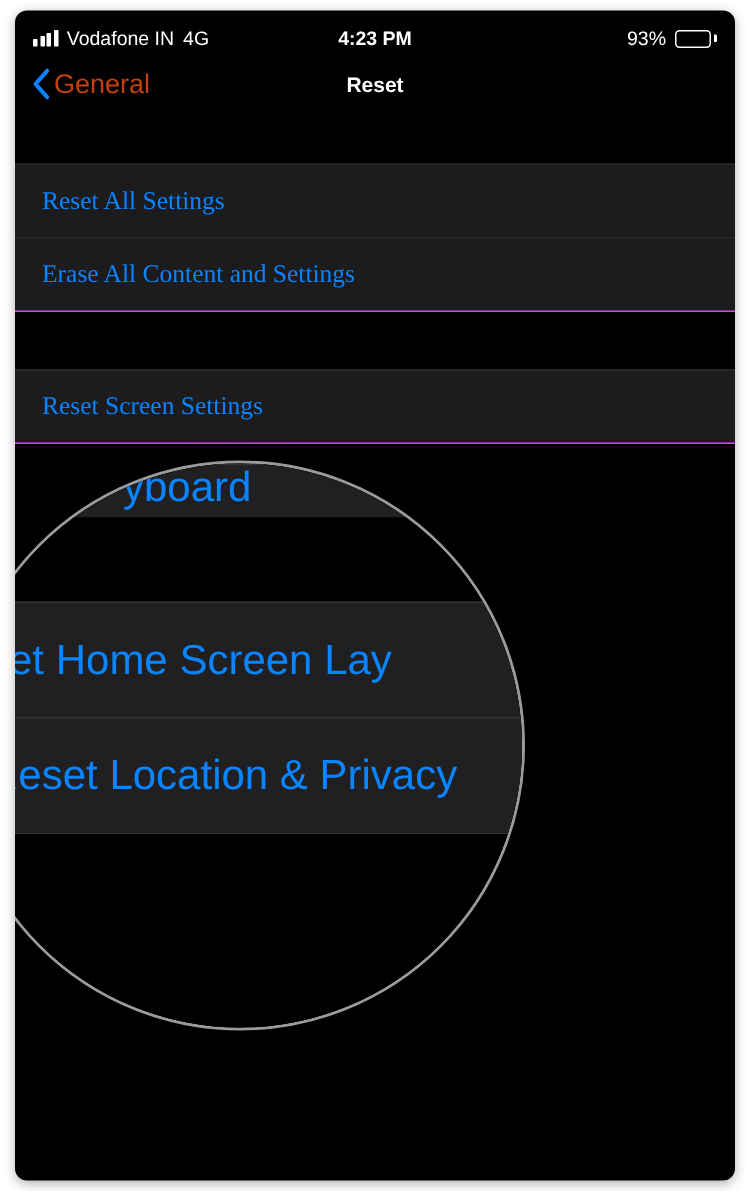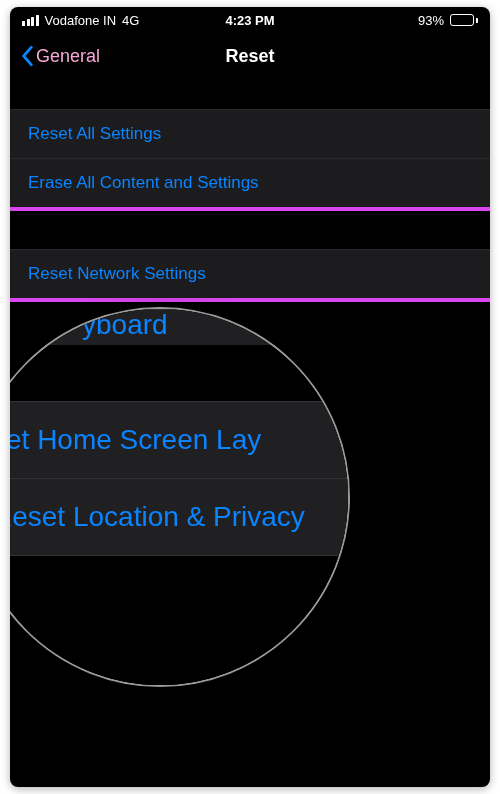--- a/index.html
+++ b/index.html
@@ -9,21 +9,21 @@
     width: 480px;
     height: 780px;
     margin: 7px 10px;
     background: #000;
     border-radius: 8px;
     overflow: hidden;
     box-shadow: 0 2px 8px rgba(0,0,0,0.3);
   }
   .status-bar {
     display: flex;
-    align-items: center;
+    align-items: flex-end;
     justify-content: space-between;
     height: 26px;
     padding: 0 12px;
     color: #fff;
     font-size: 13px;
     font-weight: 500;
     gap: 48px;
   }
   .status-left, .status-right { display: flex; align-items: center; gap: 6px; }
   .status-center { position: absolute; left: 50%; transform: translateX(-50%); font-weight: 700; }
@@ -35,34 +35,34 @@
   .battery-body { width: 24px; height: 12px; border: 1px solid #fff; border-radius: 3px; position: relative; padding: 1px; }
   .battery-fill { height: 100%; width: 52%; background: #fff; border-radius: 1px; }
   .battery-tip { width: 2px; height: 5px; background: #fff; border-radius: 0 1px 1px 0; }
   .nav-bar {
     position: relative;
     height: 46px;
     display: flex;
     align-items: center;
     padding: 0 10px;
   }
-  .back { display: flex; align-items: center; color: #f9a8d4; font-size: 18px; gap: 2px; }
+  .back { display: flex; align-items: center; color: #c2410c; font-size: 18px; gap: 2px; }
   .back svg { width: 14px; height: 22px; }
-  .title { position: absolute; left: 50%; transform: translateX(-50%); color: #fff; font-size: 18px; font-weight: 600; }
+  .title { position: absolute; left: 50%; transform: translateX(-50%); color: #fff; font-size: 14px; font-weight: 600; }
   .list { margin-top: 30px; }
-  .section { margin-bottom: 38px; }
+  .section { margin-bottom: 38px; font-family: Liberation Serif, serif; }
   .row {
     background: #1c1c1e;
     color: #0a84ff;
     font-size: 17px;
     padding: 14px 18px;
     border-top: 1px solid #2a2a2c;
   }
   .row:first-child { border-top: 1px solid #2a2a2c; }
-  .row:last-child { border-bottom: 4px solid #d946ef; }
+  .row:last-child { border-bottom: 1px solid #d946ef; }
   
   .magnifier {
     position: absolute;
     width: 380px;
     height: 380px;
     left: -40px;
     top: 300px;
     border-radius: 50%;
     overflow: hidden;
     border: 2px solid #9a9a9a;
@@ -122,21 +122,21 @@
     </div>
     <div class="title">Reset</div>
   </div>
 
   <div class="list">
     <div class="section">
       <div class="row">Reset All Settings</div>
       <div class="row">Erase All Content and Settings</div>
     </div>
     <div class="section">
-      <div class="row">Reset Network Settings</div>
+      <div class="row">Reset Screen Settings</div>
     </div>
   </div>
 
   <div class="magnifier">
     <div class="mag-inner">
       <div class="mag-row partial-top">yboard</div>
       <div class="mag-gap"></div>
       <div class="mag-row">set Home Screen Lay</div>
       <div class="mag-row">Reset Location &amp; Privacy</div>
       <div class="mag-bottom"></div>

